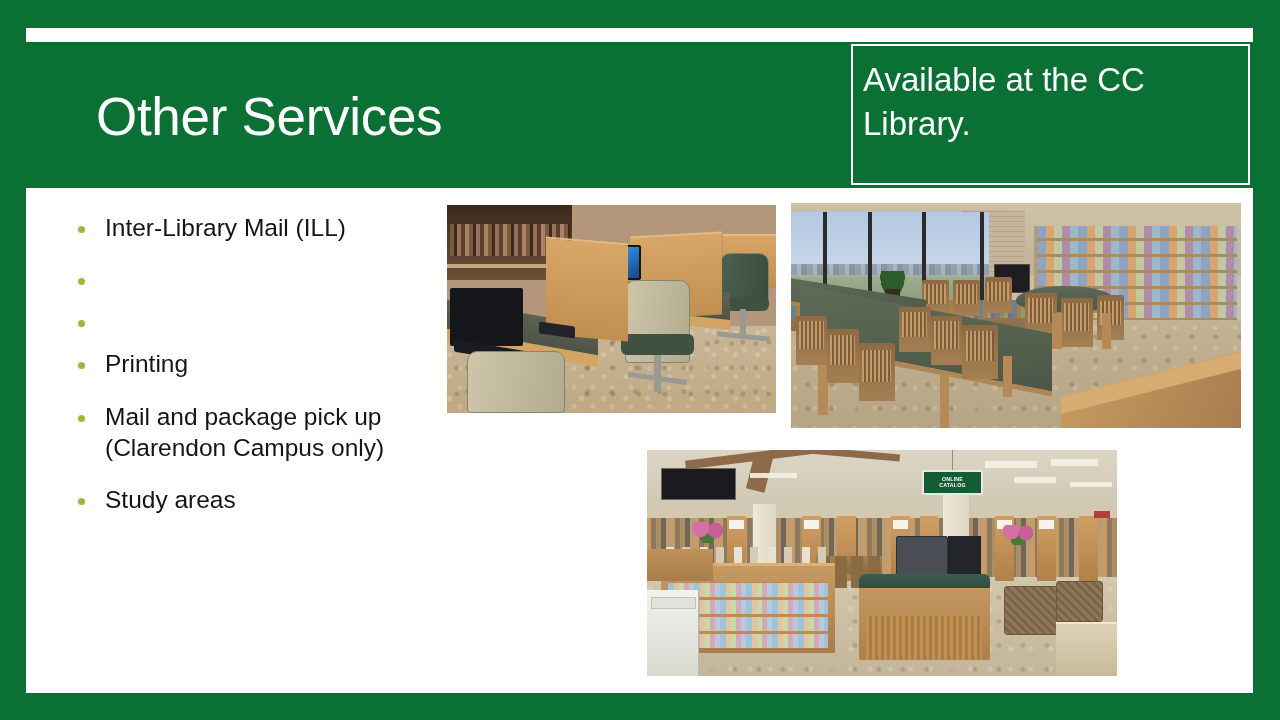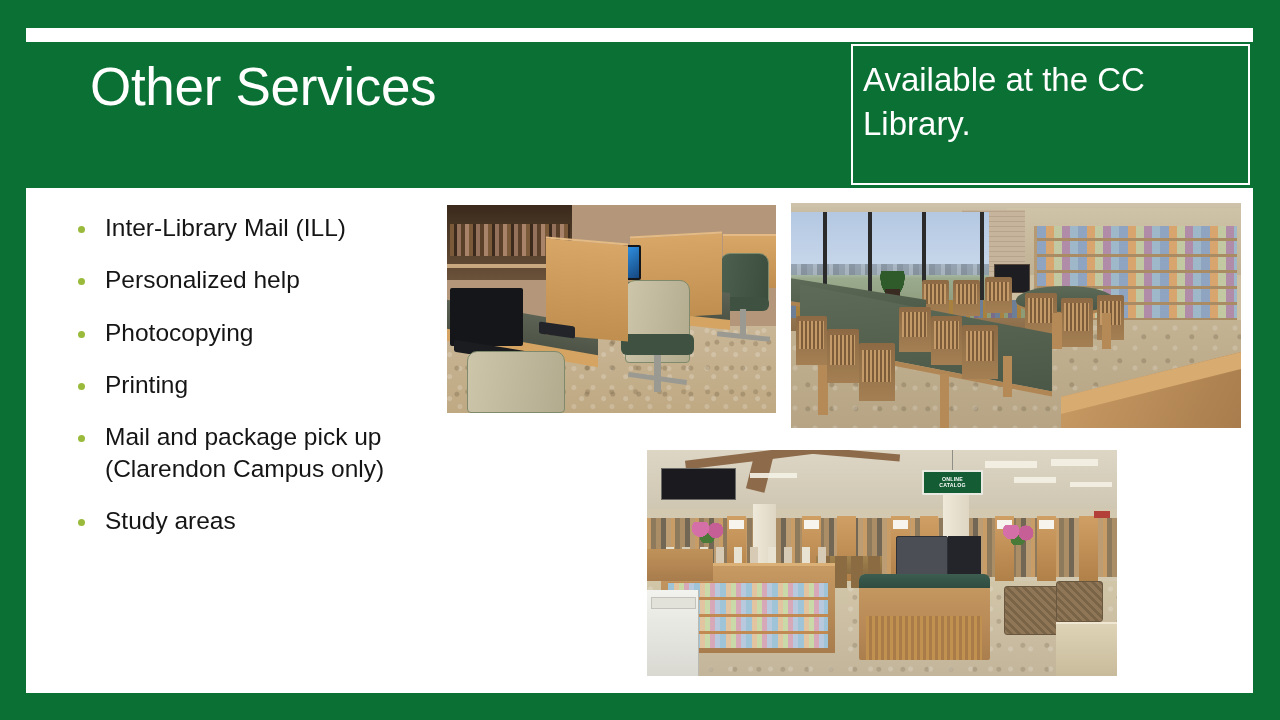--- a/index.html
+++ b/index.html
@@ -12,23 +12,23 @@
 
   
   #top-rule {
     position:absolute; left:26px; top:28px;
     width:1227px; height:14px;
     background:#ffffff;
   }
 
   
   #title-block {
-    position:absolute; left:28px; top:56px;
+    position:absolute; left:34px; top:56px;
     width:810px; height:120px;
-    display:flex; align-items:flex-start;
+    display:flex; align-items:center;
   }
   #title-text {
     color:#ffffff;
     font-size:53px;
     font-weight:400;
     letter-spacing:-0.3px;
     padding-left:62px;
     white-space:nowrap;
   }
 
@@ -498,25 +498,23 @@
 
 <div id="content-panel">
 
   <div id="bullet-list">
     <div class="bullet-row">
       <span class="bullet-dot"></span>
       <span class="bullet-label">Inter-Library Mail (ILL)</span>
     </div>
     <div class="bullet-row">
       <span class="bullet-dot"></span>
-      <span class="bullet-label">Personalized help</span>
     </div>
     <div class="bullet-row">
       <span class="bullet-dot"></span>
-      <span class="bullet-label">Photocopying</span>
     </div>
     <div class="bullet-row">
       <span class="bullet-dot"></span>
       <span class="bullet-label">Printing</span>
     </div>
     <div class="bullet-row">
       <span class="bullet-dot"></span>
       <span class="bullet-label">Mail and package pick up (Clarendon Campus only)</span>
     </div>
     <div class="bullet-row">

